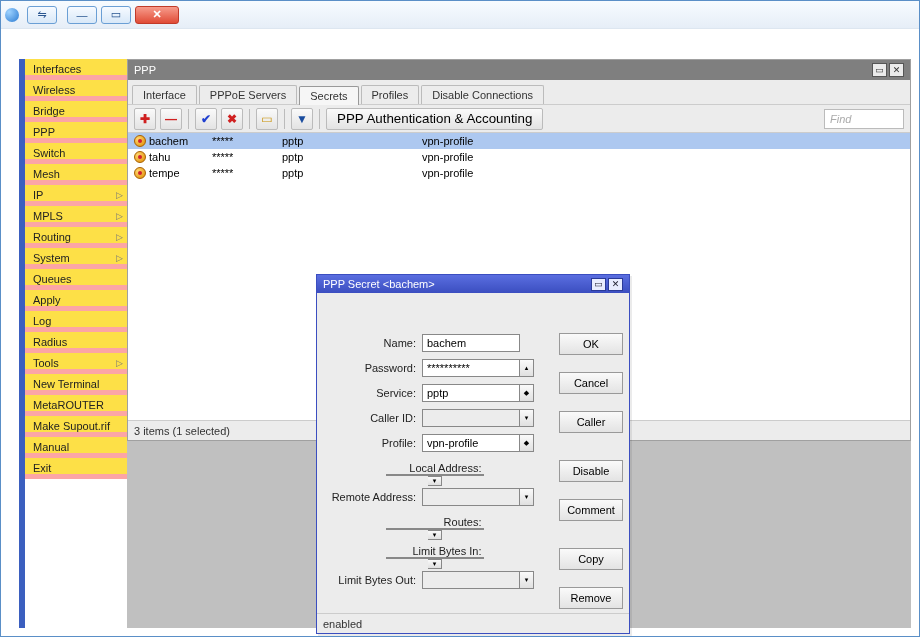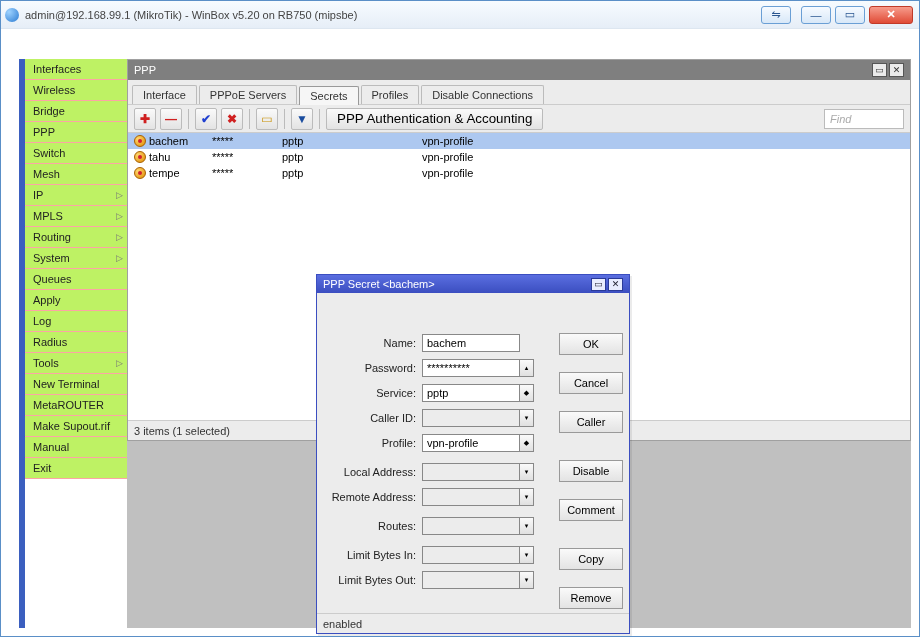--- a/index.html
+++ b/index.html
@@ -12,21 +12,21 @@
   .win-btn-group { display:flex; gap:4px; padding:2px; }
   .win-btn { width:30px; height:18px; border:1px solid #6a9fd5; border-radius:3px; background:linear-gradient(#f6faff,#d8e8f8); display:flex; align-items:center; justify-content:center; font-size:11px; color:#2a5690; }
   .win-btn.close { width:44px; background:linear-gradient(#f79c8c,#e04b36); border-color:#c13a29; color:#fff; font-weight:bold; }
   .win-btn.sep { margin-left:6px; }
   
   .body-area { position:absolute; top:28px; bottom:0; left:0; right:0; background:#fff; }
   
   .blue-stripe { position:absolute; left:18px; top:30px; bottom:8px; width:6px; background:#3b5fbf; }
   
   .sidebar { position:absolute; left:24px; top:30px; width:102px; }
-  .sidebar .item { height:21px; line-height:21px; padding:0 8px; color:#222; border-bottom:1px solid #fca5a5; cursor:default; position:relative; background:#bef264; }
+  .sidebar .item { height:21px; line-height:21px; padding:0 8px; color:#222; border-bottom:5px solid #fca5a5; cursor:default; position:relative; background:#fde047; }
   .sidebar .item .arrow { position:absolute; right:4px; top:0; color:#777; font-size:9px; }
   
   .main-bg { position:absolute; left:126px; top:30px; right:8px; bottom:8px; background:#c0c0c0; }
   
   .ppp-window { position:absolute; left:0; top:0; right:0; height:382px; border:1px solid #a0a0a0; background:#ececec; display:flex; flex-direction:column; }
   .inner-title { height:20px; background:#7f7f7f; color:#fff; display:flex; align-items:center; padding:0 6px; }
   .inner-title .spacer { flex:1; }
   .inner-title .tbtn { width:15px; height:14px; margin-left:2px; border:1px solid #555; background:#eaeaea; color:#333; display:flex; align-items:center; justify-content:center; font-size:9px; }
   
   .tabs { height:24px; display:flex; align-items:flex-end; background:#ececec; padding:0 4px; }
@@ -57,39 +57,38 @@
   .status-bar { height:20px; border-top:1px solid #ccc; background:#ececec; display:flex; align-items:center; padding:0 6px; color:#333; }
   
   .dialog { position:absolute; left:315px; top:245px; width:314px; border:1px solid #3b4ec0; background:#ececec; box-shadow:2px 2px 0 rgba(0,0,0,0.08); }
   .dlg-title { height:18px; background:linear-gradient(#5a6ee0,#3b4ec0); color:#fff; display:flex; align-items:center; padding:0 6px; font-size:11px; }
   .dlg-title .spacer{flex:1;}
   .dlg-title .tbtn { width:15px; height:13px; margin-left:2px; border:1px solid #2a3a98; background:#e8ecff; color:#223; font-size:9px; display:flex; align-items:center; justify-content:center; }
   .dlg-body { display:flex; padding:8px 6px 4px 0;margin-top:32px; }
   .form-col { flex:1; }
   .btn-col { width:70px; display:flex; flex-direction:column; gap:17px; padding-left:6px; }
   .form-row { display:flex; align-items:center; margin-bottom:6px; height:19px; }
-  .form-row.gap { margin-top:10px; }
+  .form-row.gap { margin-top:10px;flex-direction:column; }
   .form-row label { width:105px; text-align:right; padding-right:6px; color:#222; }
   .form-row .fld { width:98px; height:18px; border:1px solid #888; background:#fff; padding:0 4px; line-height:16px; font-size:11px; }
   .form-row .fld.ro { background:#ececec; }
   .form-row .picker { width:14px; height:18px; border:1px solid #888; border-left:none; background:linear-gradient(#fafafa,#e0e0e0); display:flex; align-items:center; justify-content:center; font-size:7px; }
   .dlg-btn { height:22px; border:1px solid #999; background:linear-gradient(#fafafa,#e3e3e3); font-size:11px; }
   .dlg-status { height:20px; border-top:1px solid #ccc; padding:0 6px; display:flex; align-items:center; color:#333; }
   
   .hdr-sort{font-size:8px;color:#666;margin-left:2px;}
   .hdr-end-arrow{font-size:8px;}
 </style>
 </head>
 <body>
 
 <div class="outer-window">
 
   <div class="titlebar">
     <div class="icon-ball"></div>
-    <div class="title-text">admin@192.168.99.1 (MikroTik) - WinBox v5.20 on RB750 (mipsbe)</div>
     <div class="win-btn-group">
       <div class="win-btn">⇋</div>
       <div class="win-btn sep">—</div>
       <div class="win-btn">▭</div>
       <div class="win-btn close">✕</div>
     </div>
   </div>
 
   <div class="body-area">
     <div class="blue-stripe"></div>

